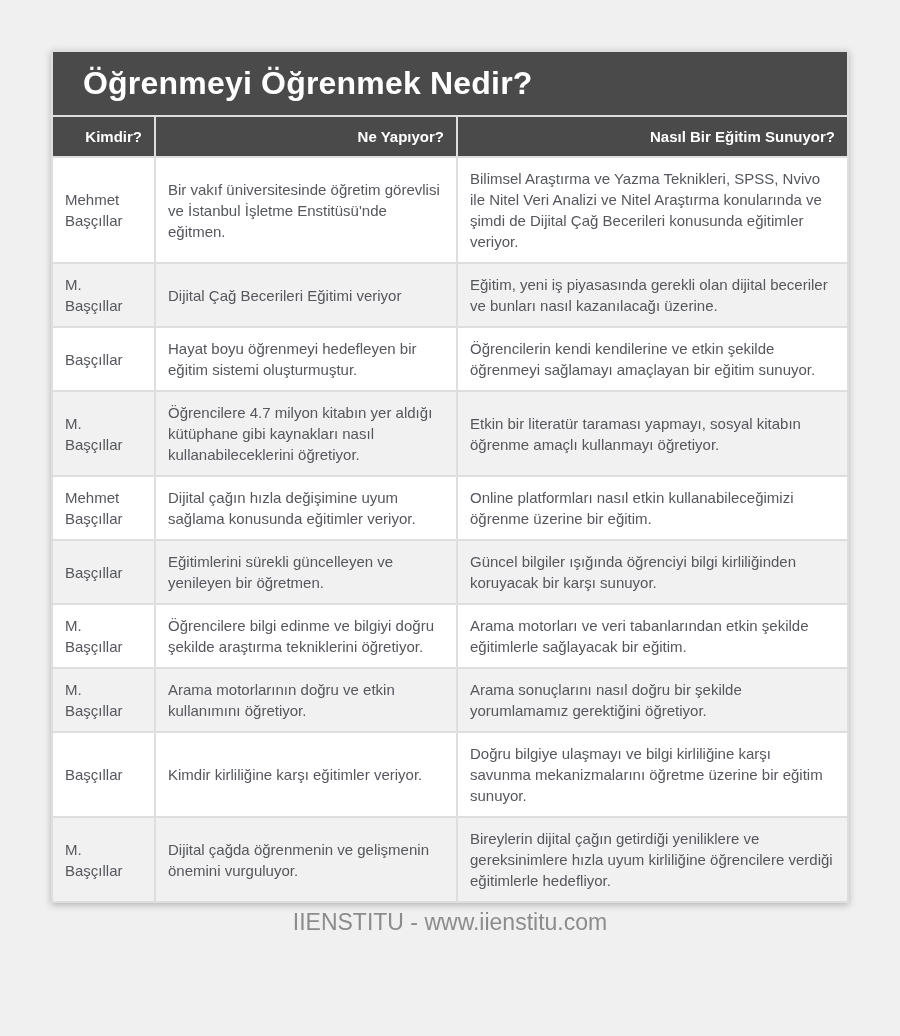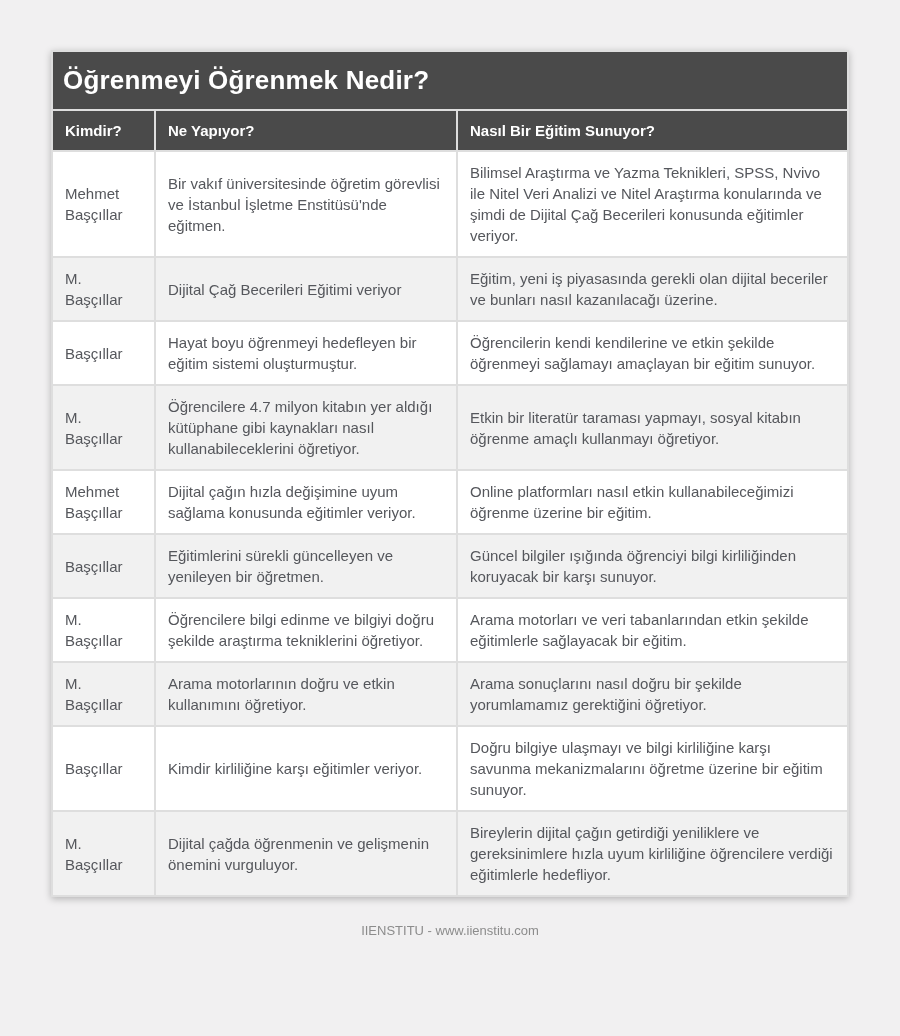--- a/index.html
+++ b/index.html
@@ -31,51 +31,51 @@
   table.info-table {
     width: 100%;
     border-collapse: separate;
     border-spacing: 2px;
     background: var(--grid-line);
     table-layout: fixed;
   }
   th.title-cell {
     background: var(--header-bg);
     color: var(--header-text);
-    font-size: 26px;
+    font-size: 32px;
     font-weight: bold;
     text-align: left;
-    padding: 13px 10px;
+    padding: 13px 30px;
     letter-spacing: 0.2px;
   }
   th.col-head {
     background: var(--header-bg);
     color: var(--header-text);
     font-size: 15px;
     font-weight: bold;
-    text-align: left;
+    text-align: right;
     padding: 11px 12px;
     vertical-align: middle;
   }
   td {
     background: var(--row-bg);
     color: var(--body-text);
     font-size: 15px;
     line-height: 21px;
     padding: 10px 12px;
     text-align: left;
     vertical-align: middle;
     word-wrap: break-word;
   }
   tr.alt td { background: var(--row-alt-bg); }
   .footer {
-    margin-top: 26px;
+    margin-top: 6px;
     text-align: center;
     color: var(--footer-text);
-    font-size: 13px;
+    font-size: 23px;
   }
 </style>
 </head>
 <body>
 
 <div class="card">
   <table class="info-table">
     <colgroup>
       <col style="width:101px">
       <col style="width:300px">

